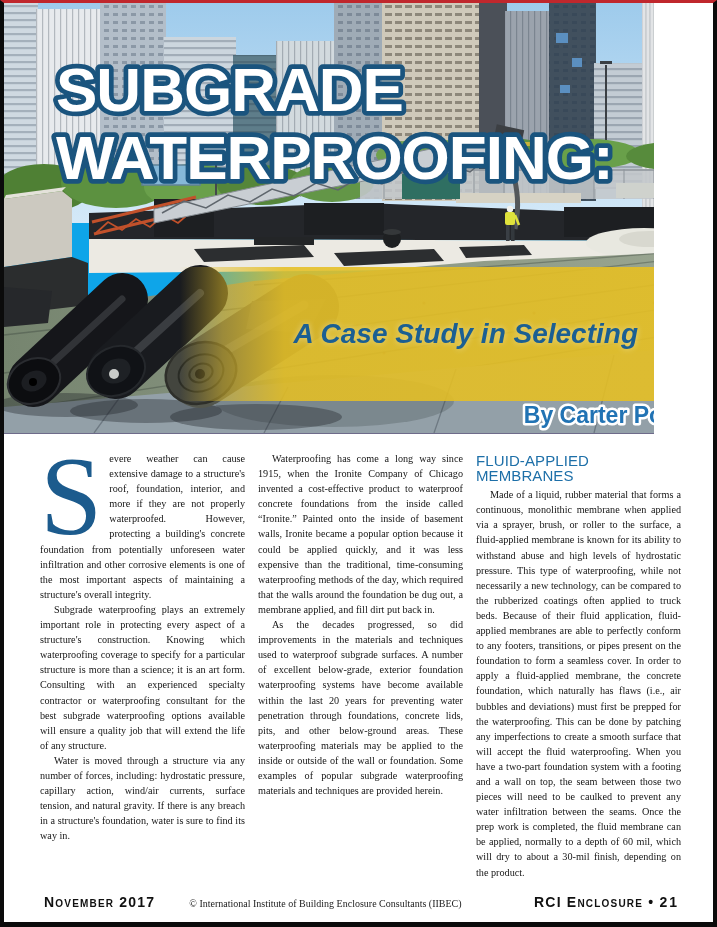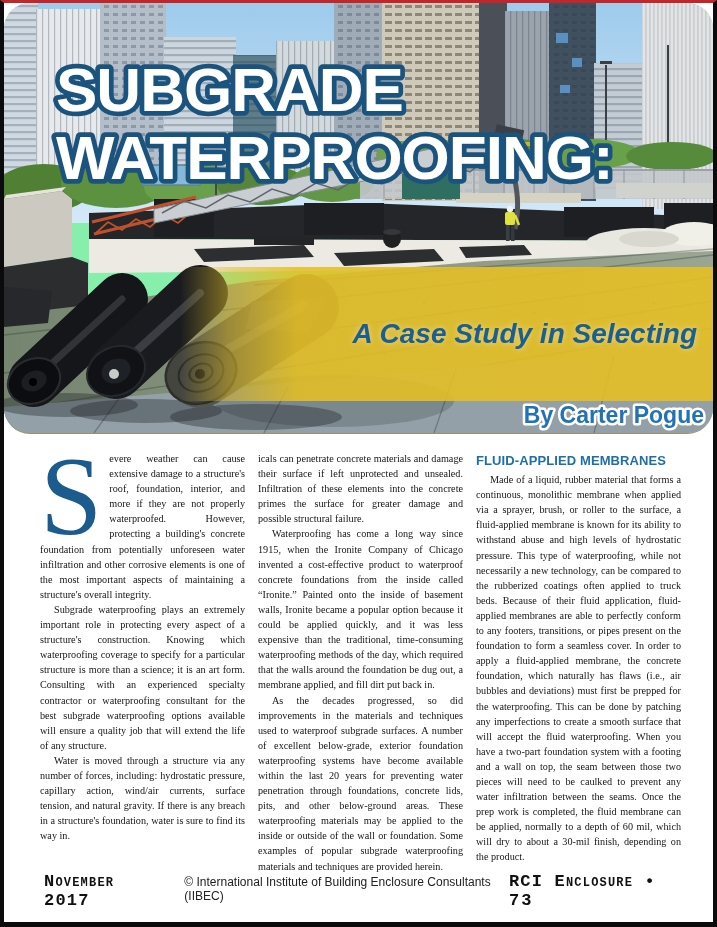--- a/index.html
+++ b/index.html
@@ -2,22 +2,22 @@
 <html><head>
 <meta charset="utf-8">
 <style>
   html,body{margin:0;padding:0;background:#fff;}
   body{width:717px;height:927px;font-family:"Liberation Serif",serif;}
   .page{position:relative;width:717px;height:927px;box-sizing:border-box;
         border-left:4px solid #0b0b0b;border-right:4px solid #0b0b0b;
         border-bottom:5px solid #0b0b0b;border-top:3px solid #c0272d;
         background:#ffffff;overflow:hidden;}
   
-  .photo{position:relative;width:709px;height:430px;overflow:hidden;
-         border-bottom:1px solid rgba(190,60,60,0.55);background:#86efac;border-radius:26px;}
+  .photo{position:relative;width:650px;height:430px;overflow:hidden;
+         border-bottom:1px solid rgba(190,60,60,0.55);background:#0ea5e9;}
   .photo svg{display:block;}
   .title-text{font-family:"Liberation Sans",sans-serif;font-weight:bold;
               fill:#ffffff;stroke:#1a547e;stroke-width:9.5px;stroke-linejoin:round;
               paint-order:stroke;letter-spacing:-1px;}
   .byline-text{font-family:"Liberation Sans",sans-serif;font-weight:bold;
                fill:#2173b4;stroke:#ffffff;stroke-width:5px;stroke-linejoin:round;
                paint-order:stroke;}
   .banner{position:absolute;top:264px;left:176px;right:0;height:134px;
           background:linear-gradient(to right,rgba(227,190,40,0) 0%,
                      rgba(227,190,40,0.5) 9%,rgba(229,191,36,0.88) 22%,
@@ -28,30 +28,30 @@
           font-weight:bold;font-size:28px;line-height:38px;color:#1b5f92;
           text-shadow:0 0 6px rgba(255,255,255,0.45);}
   
   .content{display:flex;gap:13px;padding:17px 32px 0 36px;}
   .col{width:205px;font-size:10.2px;line-height:15.1px;text-align:justify;
        color:#141414;}
   .col p{margin:0;}
   .col p.indent{text-indent:14px;}
   .dropcap{float:left;font-family:"Liberation Serif",serif;font-size:112px;
            line-height:82px;color:#1c5b8d;margin:4px 7px 0 0;}
-  .col h3{font-family:"Liberation Sans",sans-serif;font-weight:bold;
-          font-size:13px;color:#1d6fa8;margin:2px 0 4px 0;letter-spacing:0.1px;}
+  .col h3{font-family:"Liberation Sans",sans-serif;font-weight:normal;
+          font-size:15px;color:#1d6fa8;margin:2px 0 4px 0;letter-spacing:0.1px;}
   
   .footer{position:absolute;left:40px;right:34px;bottom:12px;display:flex;
           align-items:baseline;}
-  .footer .issue,.footer .journal{font-family:Liberation Mono, monospace;
-          font-weight:bold;font-variant:small-caps;font-size:17px;
+  .footer .issue,.footer .journal{font-family:Liberation Sans, sans-serif;
+          font-weight:bold;font-variant:small-caps;font-size:14px;
           letter-spacing:1.2px;color:#111;}
-  .footer .copyright{font-family:Liberation Sans, sans-serif;font-size:12px;
-          color:#222;margin-left:22px;margin-right:auto;}
+  .footer .copyright{font-family:Liberation Serif, serif;font-size:10px;
+          color:#222;margin-left:34px;margin-right:auto;}
   .footer .journal .pgnum{letter-spacing:2px;}
 </style>
 </head>
 <body>
 
 <div class="page">
 
   <div class="photo">
     <svg width="709" height="430" viewBox="0 0 709 430">
       <defs>
@@ -279,33 +279,32 @@
     </div>
   </div>
 
   <div class="content">
     <div class="col">
       <p><span class="dropcap">S</span><span>evere weather can cause extensive damage to a structure's roof, foundation, interior, and more if they are not properly waterproofed. However, protecting a building's concrete foundation from potentially unforeseen water infiltration and other corrosive elements is one of the most important aspects of maintaining a structure's overall integrity.</span></p>
       <p class="indent">Subgrade waterproofing plays an extremely important role in protecting every aspect of a structure's construction. Knowing which waterproofing coverage to specify for a particular structure is more than a science; it is an art form. Consulting with an experienced specialty contractor or waterproofing consultant for the best subgrade waterproofing options available will ensure a quality job that will extend the life of any structure.</p>
       <p class="indent">Water is moved through a structure via any number of forces, including: hydrostatic pressure, capillary action, wind/air currents, surface tension, and natural gravity. If there is any breach in a structure's foundation, water is sure to find its way in.</p>
     </div>
     <div class="col">
-      <p>icals can penetrate concrete materials and damage their surface if left unprotected and unsealed. Infiltration of these elements into the concrete primes the surface for greater damage and possible structural failure.</p>
       <p class="indent">Waterproofing has come a long way since 1915, when the Ironite Company of Chicago invented a cost-effective product to waterproof concrete foundations from the inside called “Ironite.” Painted onto the inside of basement walls, Ironite became a popular option because it could be applied quickly, and it was less expensive than the traditional, time-consuming waterproofing methods of the day, which required that the walls around the foundation be dug out, a membrane applied, and fill dirt put back in.</p>
       <p class="indent">As the decades progressed, so did improvements in the materials and techniques used to waterproof subgrade surfaces. A number of excellent below-grade, exterior foundation waterproofing systems have become available within the last 20 years for preventing water penetration through foundations, concrete lids, pits, and other below-ground areas. These waterproofing materials may be applied to the inside or outside of the wall or foundation. Some examples of popular subgrade waterproofing materials and techniques are provided herein.</p>
     </div>
     <div class="col">
       <h3>FLUID-APPLIED MEMBRANES</h3>
       <p class="indent">Made of a liquid, rubber material that forms a continuous, monolithic membrane when applied via a sprayer, brush, or roller to the surface, a fluid-applied membrane is known for its ability to withstand abuse and high levels of hydrostatic pressure. This type of waterproofing, while not necessarily a new technology, can be compared to the rubberized coatings often applied to truck beds. Because of their fluid application, fluid-applied membranes are able to perfectly conform to any footers, transitions, or pipes present on the foundation to form a seamless cover. In order to apply a fluid-applied membrane, the concrete foundation, which naturally has flaws (i.e., air bubbles and deviations) must first be prepped for the waterproofing. This can be done by patching any imperfections to create a smooth surface that will accept the fluid waterproofing. When you have a two-part foundation system with a footing and a wall on top, the seam between those two pieces will need to be caulked to prevent any water infiltration between the seams. Once the prep work is completed, the fluid membrane can be applied, normally to a depth of 60 mil, which will dry to about a 30-mil finish, depending on the product.</p>
     </div>
   </div>
 
   <div class="footer">
     <span class="issue">November 2017</span>
     <span class="copyright">© International Institute of Building Enclosure Consultants (IIBEC)</span>
     <span class="journal">
       <span>RCI Enclosure</span>
       <span>•</span>
-      <span class="pgnum">73</span>
+      <span class="pgnum">21</span>
     </span>
   </div>
 
 </div>
 
 </body></html>

